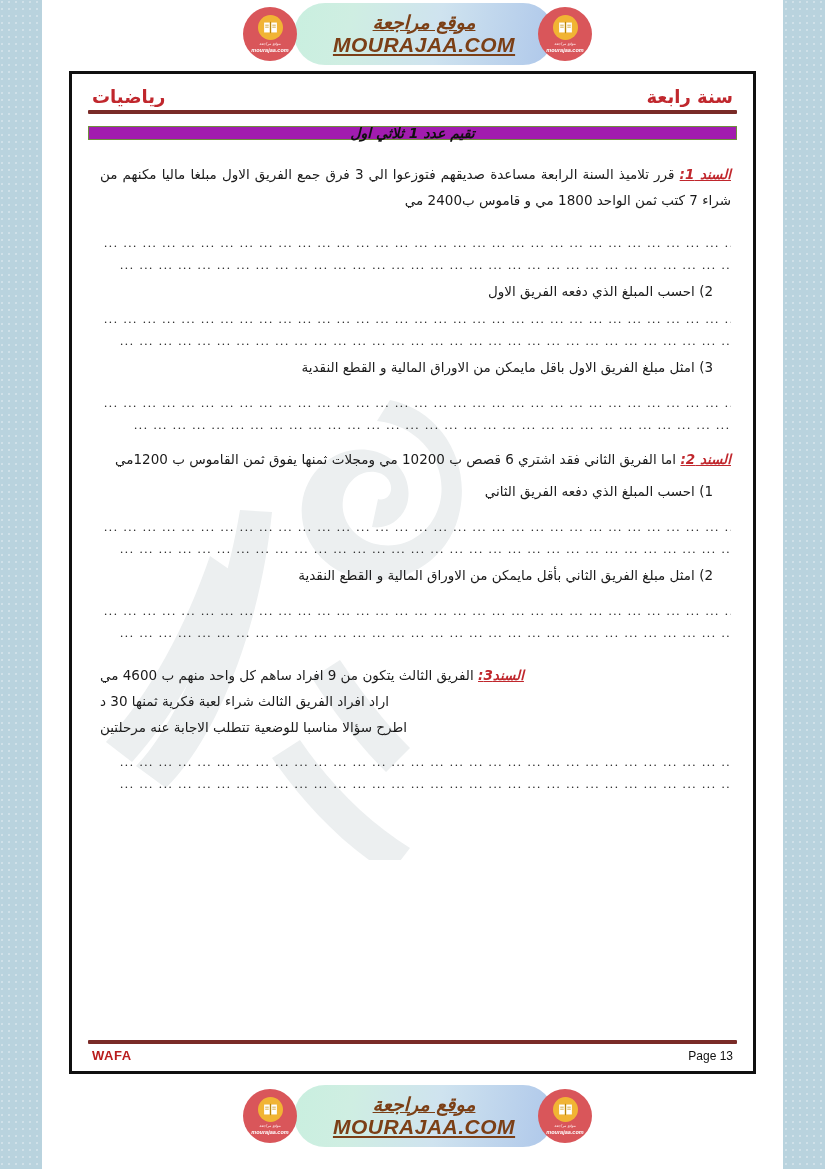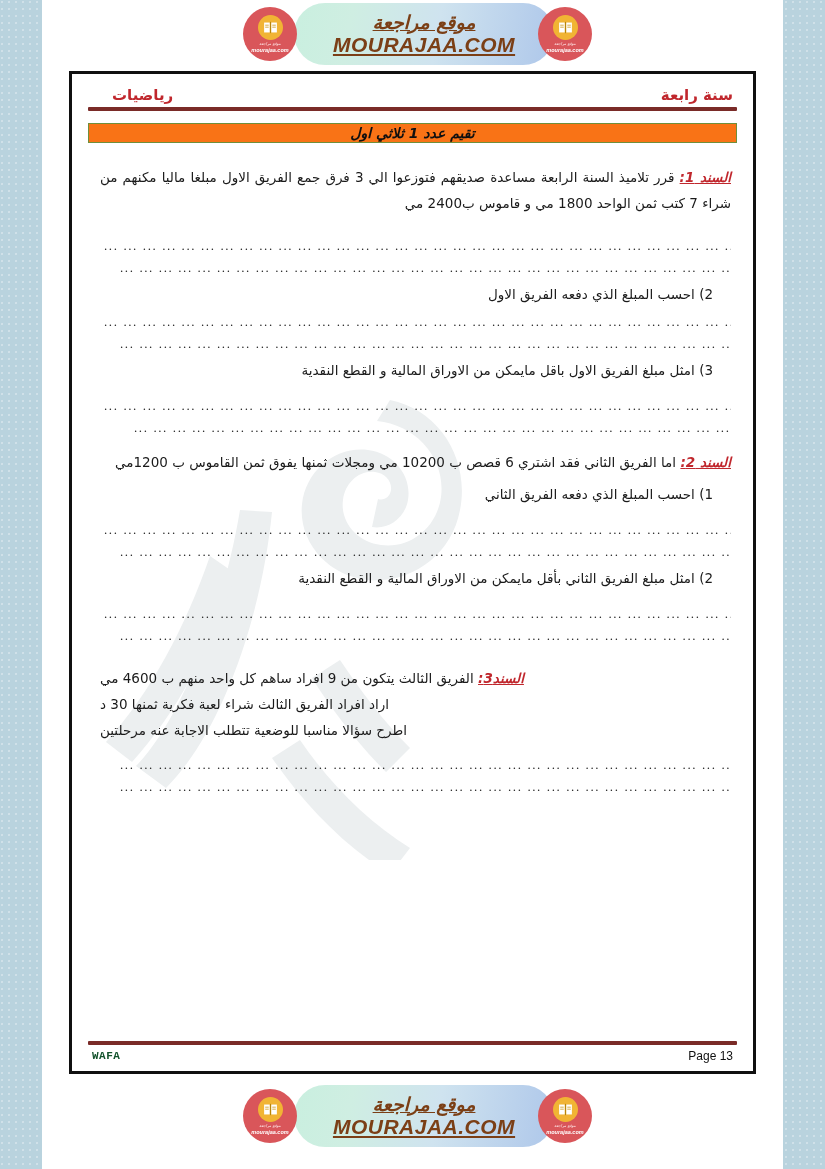--- a/index.html
+++ b/index.html
@@ -174,37 +174,36 @@
 
   .doc-header {
     display: flex;
     flex-direction: row-reverse;
     justify-content: space-between;
     align-items: flex-end;
     padding: 2px 6px 0 6px;
   }
   .hdr-subject, .hdr-level {
     font-family: "DejaVu Sans", sans-serif;
-    font-size: 15px;
+    font-size: 18px;
     font-weight: bold;
     color: #c0272d;
     direction: rtl;
-    margin-left: 20px;
   }
   .rule-maroon {
     height: 4px;
     background: #7a2b28;
     margin: 3px 2px 0 2px;
     border-radius: 1px;
   }
 
   .title-bar {
     margin: 12px 2px 0 2px;
-    height: 20px;
-    background: #f97316;
+    height: 14px;
+    background: #a21caf;
     border: 1px solid #6f8f3c;
     display: flex;
     align-items: center;
     justify-content: center;
     box-sizing: border-box;
   }
   .title-bar span {
     font-family: "DejaVu Sans", sans-serif;
     font-size: 14px;
     font-weight: bold;
@@ -278,24 +277,24 @@
   }
   .footer-row {
     display: flex;
     flex-direction: row;
     justify-content: space-between;
     align-items: center;
     padding: 4px 6px 0 6px;
     direction: ltr;
   }
   .footer-wafa {
-    font-family: Liberation Mono, monospace;
-    font-size: 11px;
-    font-weight: bold;
-    color: #14532d;
+    font-family: Liberation Sans, sans-serif;
+    font-size: 13px;
+    font-weight: bold;
+    color: #b91c1c;
     letter-spacing: 0.5px;
   }
   .footer-page {
     font-family: Liberation Sans, sans-serif;
     font-size: 12px;
     color: #101010;
   }
 </style>
 </head>
 <body>

